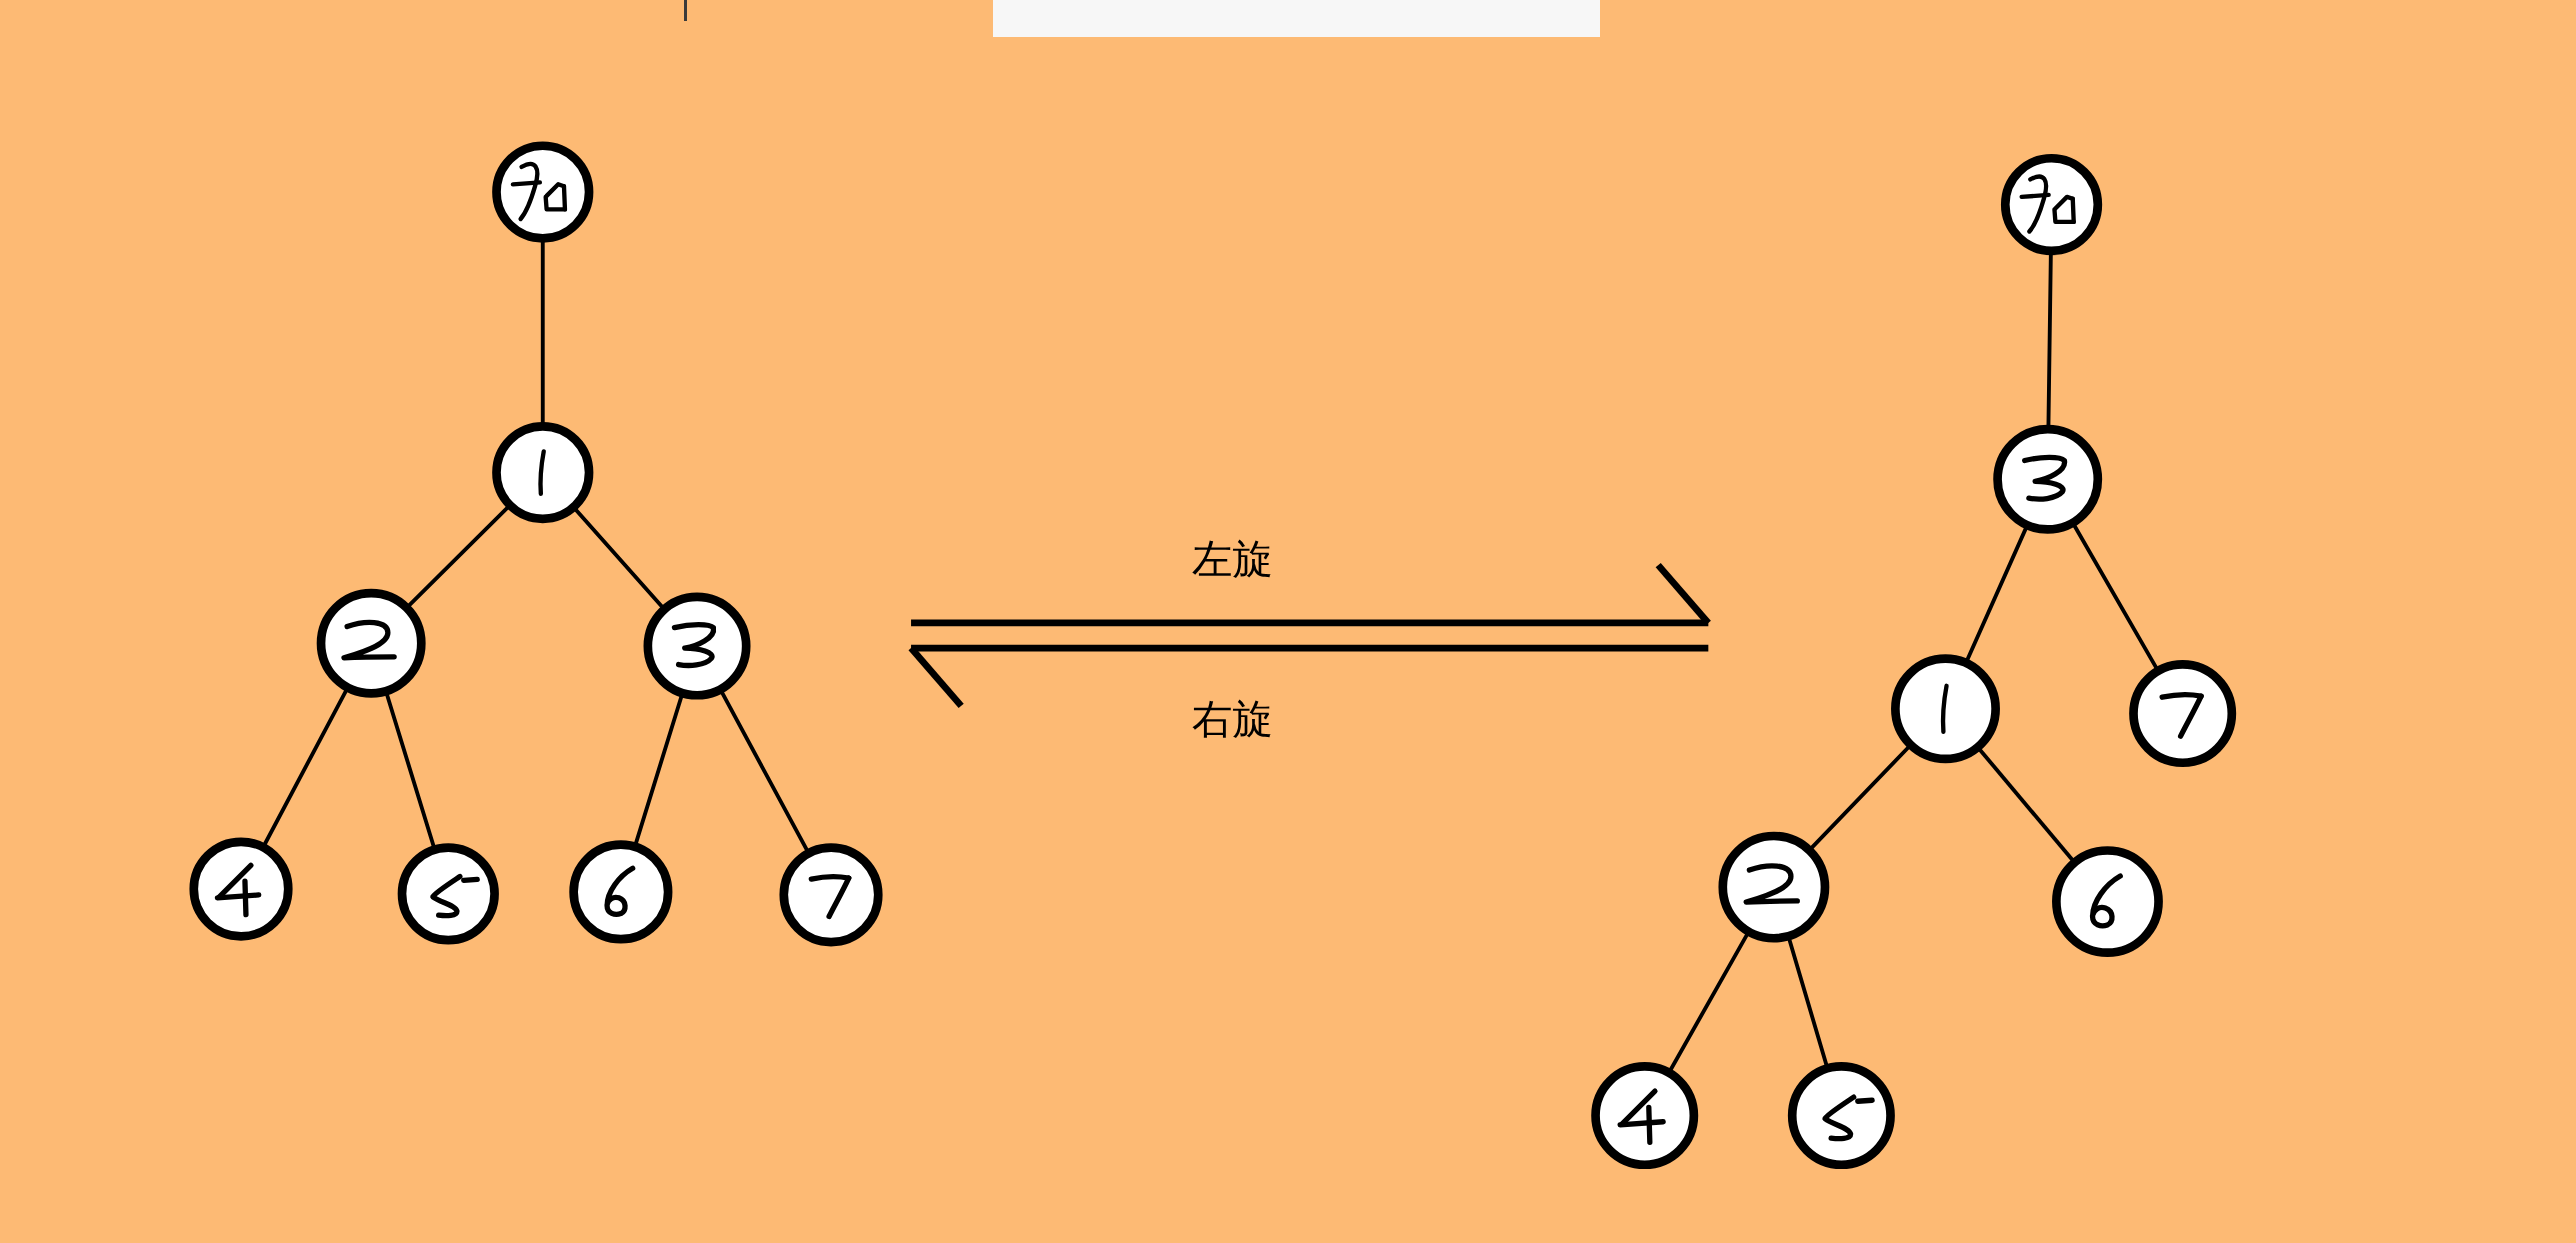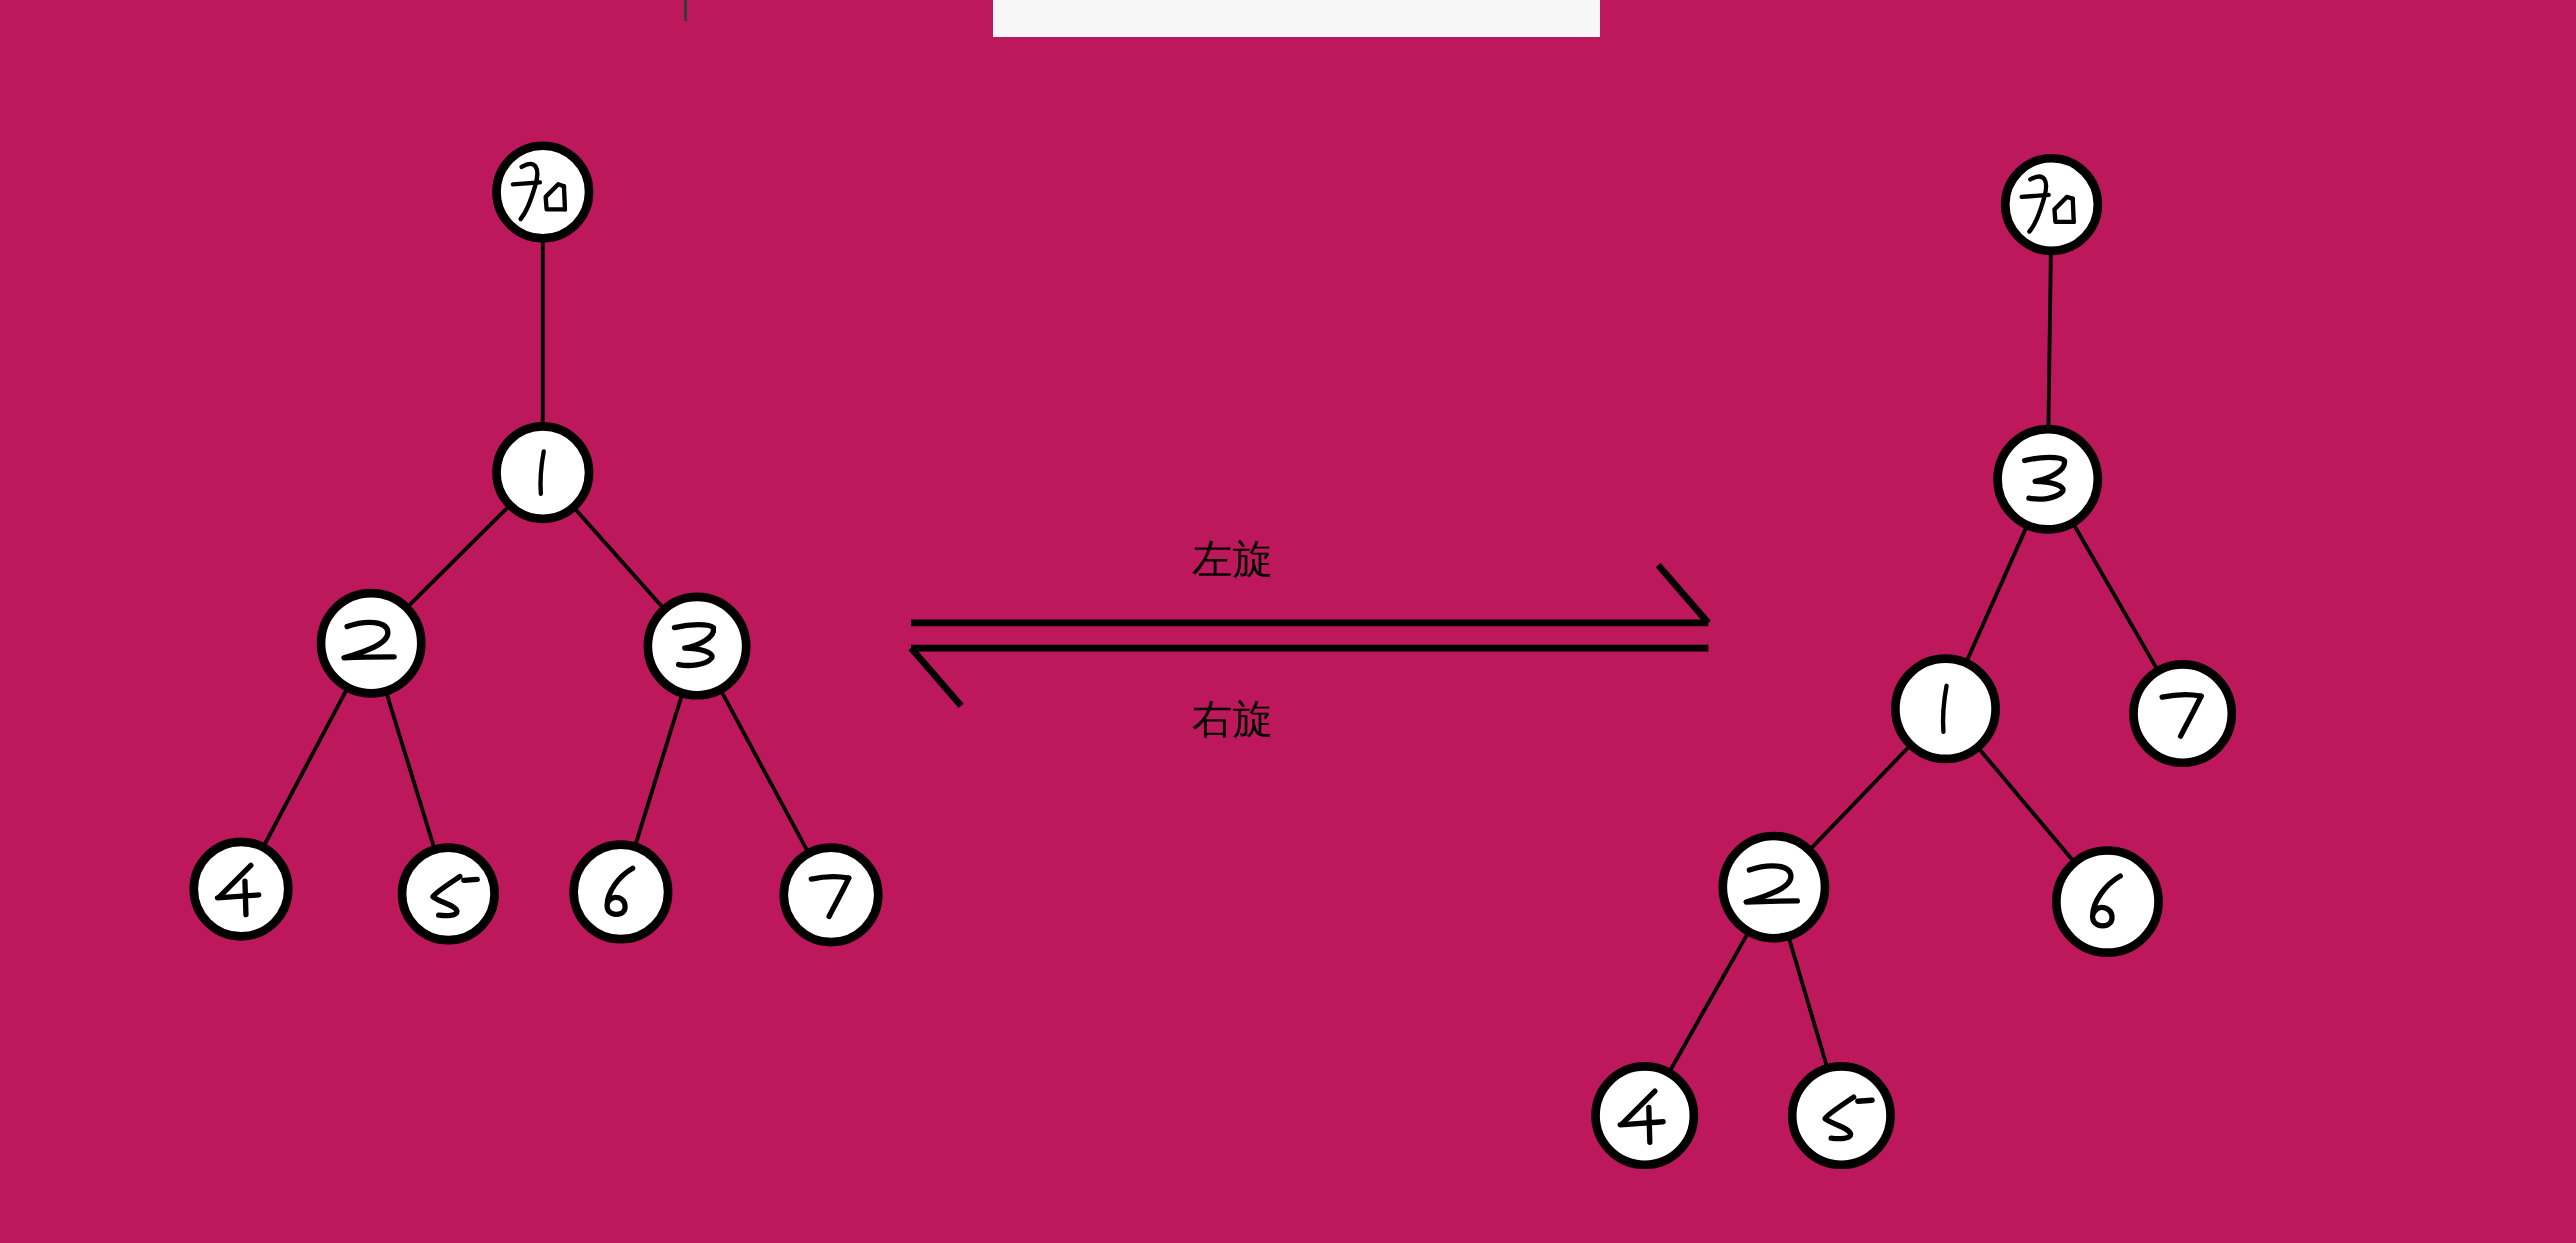--- a/index.html
+++ b/index.html
@@ -4,21 +4,21 @@
 <style>
   html, body {
     margin: 0;
     padding: 0;
     background: #ffffff;
   }
   #canvas {
     position: relative;
     width: 2576px;
     height: 1244px;
-    background: #be185d;
+    background: #fdba74;
     overflow: hidden;
     font-family: "Liberation Sans", sans-serif;
   }
   #diagram-svg {
     position: absolute;
     left: 0;
     top: 0;
     width: 2576px;
     height: 1244px;
     display: block;

